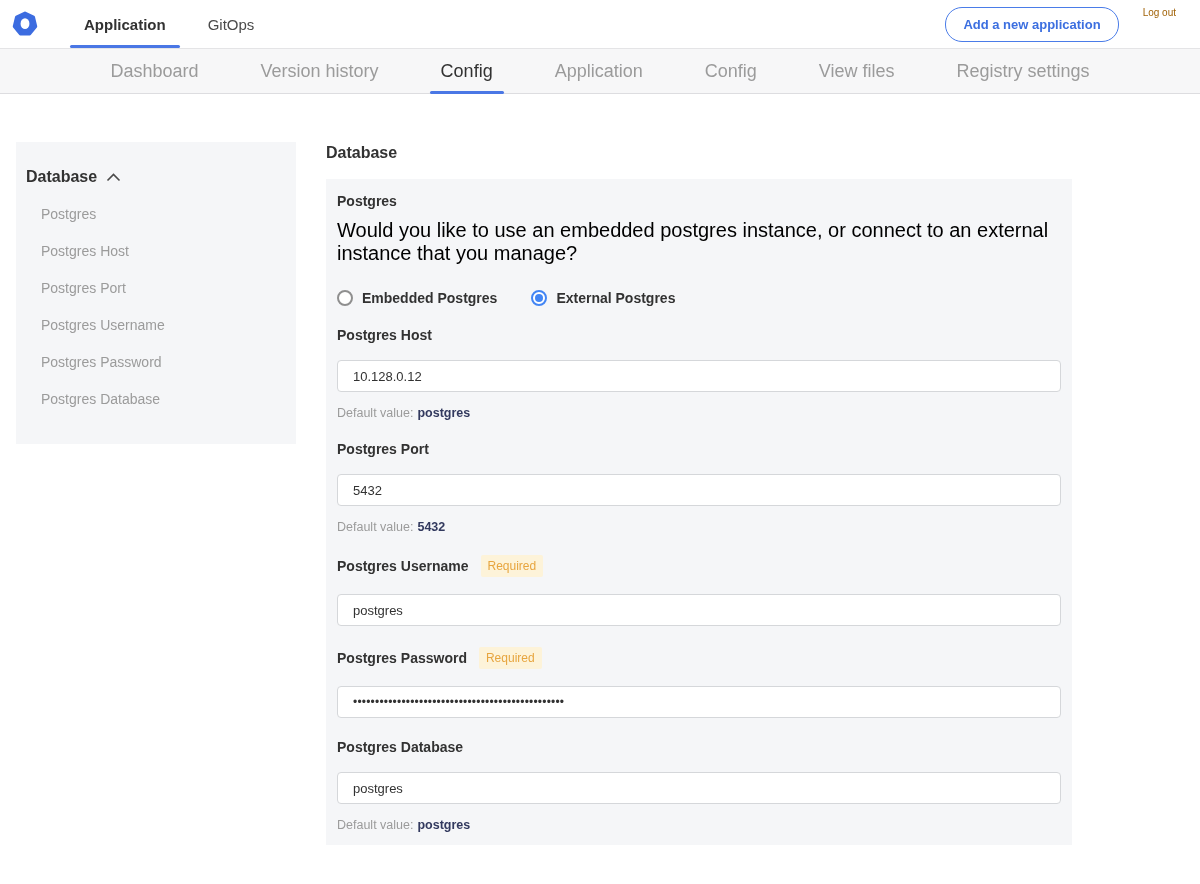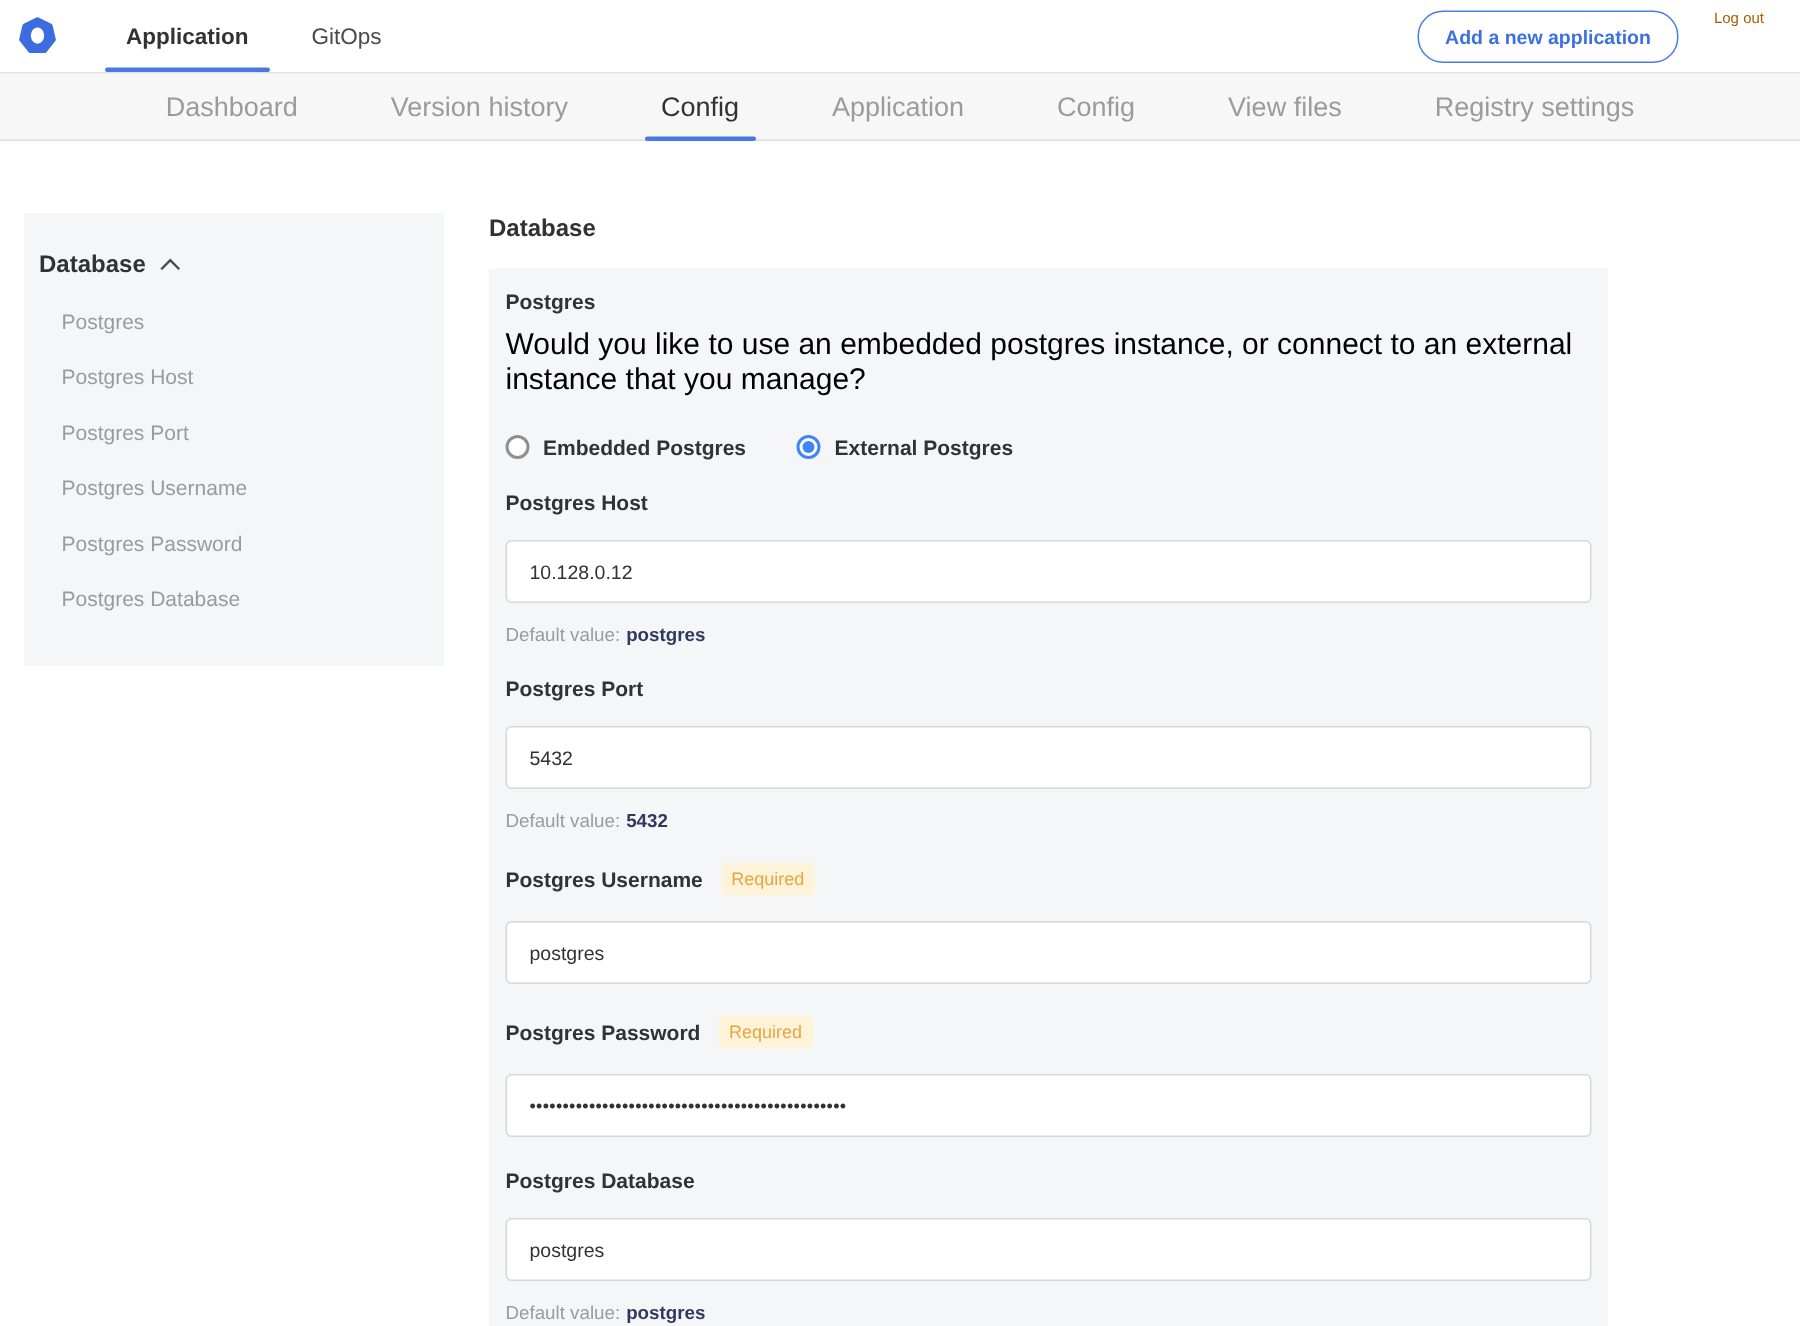--- a/index.html
+++ b/index.html
@@ -56,21 +56,21 @@
 
   .radio-row { display: flex; gap: 34px; margin-top: 25px; }
   .radio-opt { display: flex; gap: 9px; font-size: 14px; font-weight: 600;
                color: #323232; cursor: pointer; }
   .radio { width: 16px; height: 16px; border: 2px solid #8f8f8f; border-radius: 50%;
            position: relative; background: #fff; flex-shrink: 0; }
   .radio.checked { border-color: #4285f4; }
   .radio.checked::after { content: ''; position: absolute; left: 2px; top: 2px; right: 2px; bottom: 2px;
                           background: #4285f4; border-radius: 50%; }
 
-  .text-input { display: block; width: 100%; height: 42px; border: 1px solid #d5d7da; border-radius: 4px;
+  .text-input { display: block; width: 100%; height: 32px; border: 1px solid #d5d7da; border-radius: 4px;
                 padding: 0 15px; font-size: 13px; color: #323232; background: #fff; font-family: inherit;
                 margin-top: 17px; outline: none; }
   .text-input.pw { font-size: 12px; letter-spacing: 0.2px; }
   .default-line { font-size: 12.5px; color: #9b9b9b; margin-top: 14px; }
   .default-line b { color: #32395e; font-weight: 700; margin-left: 4px; }
 
   .save-btn { margin-top: 44px; background: #3f63d6; color: #fff; border: none; border-radius: 4px;
               padding: 0 18px; height: 32px; font-size: 13px; font-weight: 700; font-family: inherit;
               cursor: pointer; box-shadow: 0 1px 2px rgba(0,0,0,.25); }
 </style>

